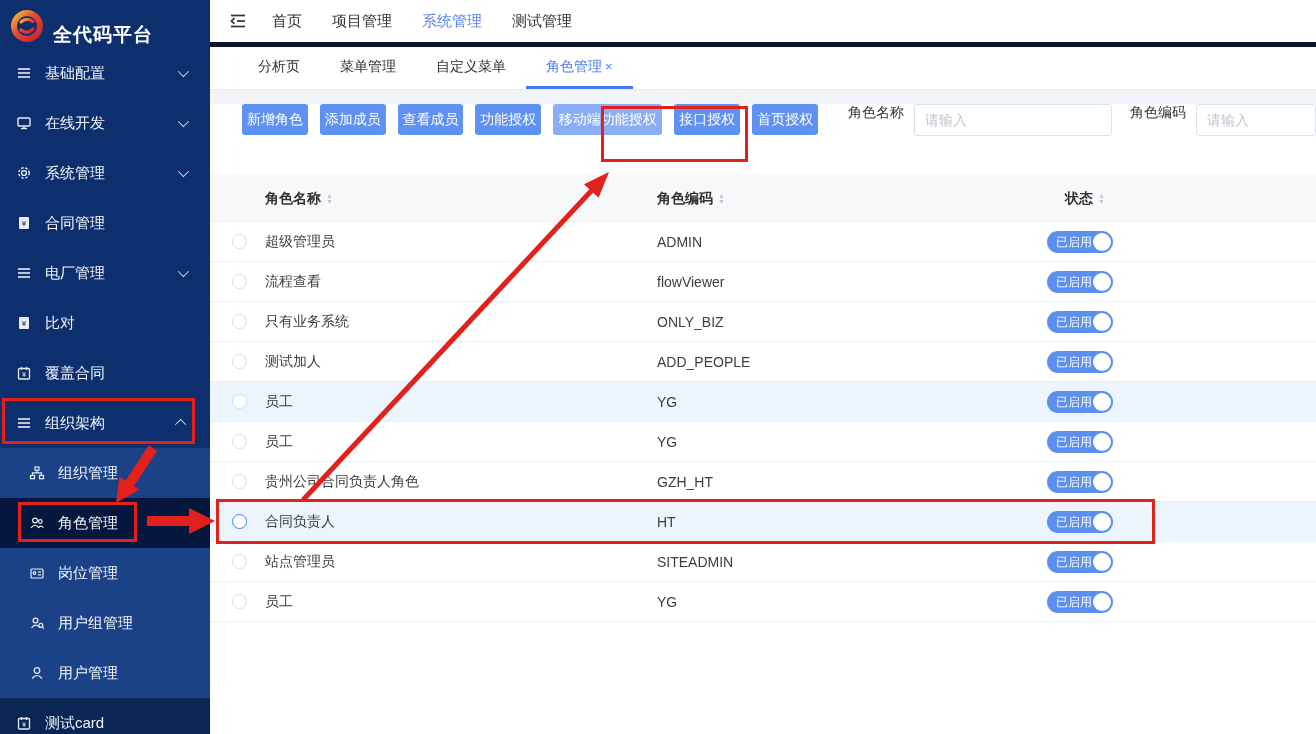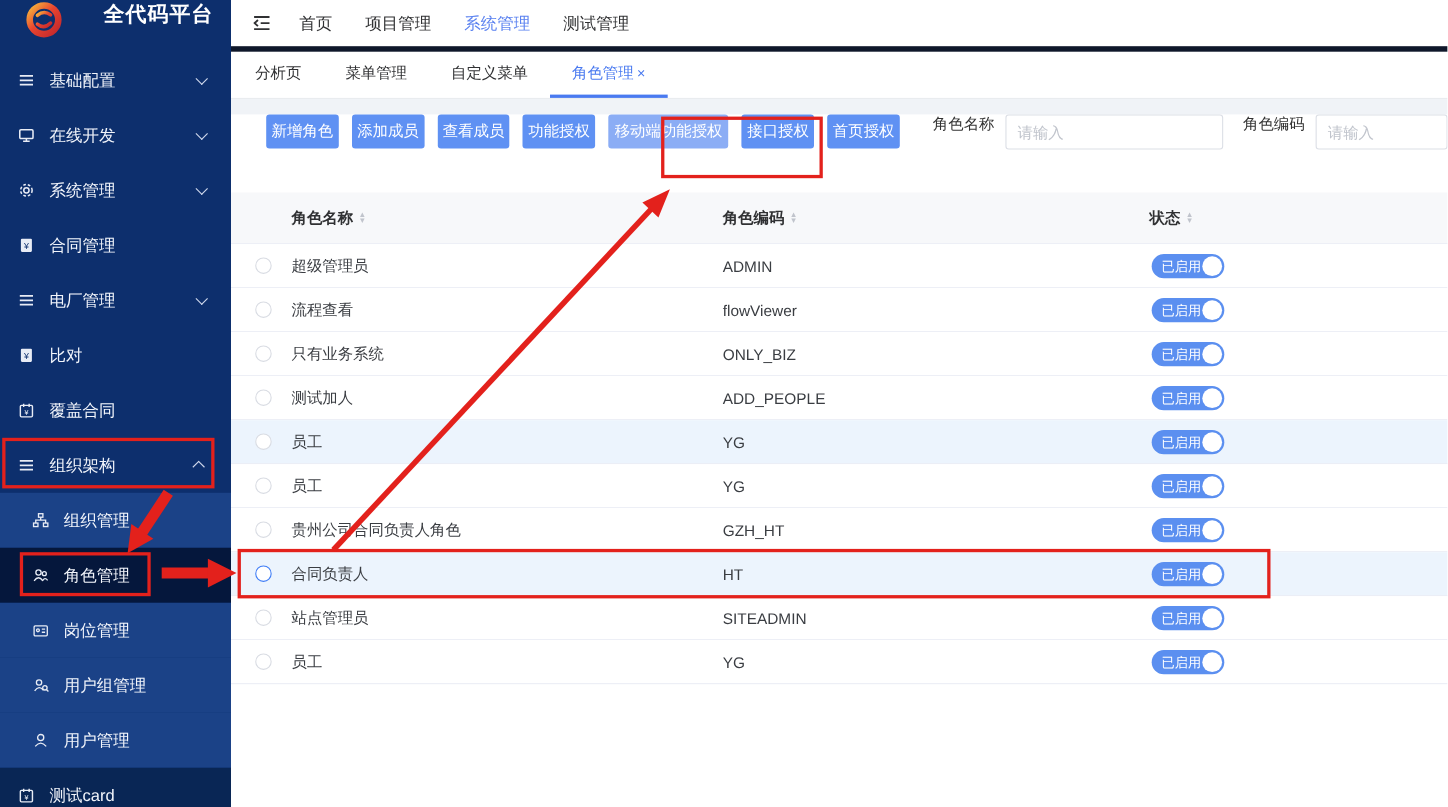--- a/index.html
+++ b/index.html
@@ -1,55 +1,55 @@
 <!DOCTYPE html>
 <html><head>
 <meta charset="utf-8">
 <style>
   * { box-sizing: border-box; margin: 0; padding: 0; }
   html,body { width:1316px; height:734px; overflow:hidden; font-family:"Liberation Sans",sans-serif; background:#fff; position:relative; }
 
   
   .sidebar { position:absolute; left:0; top:0; width:210px; height:734px; background:#0d2f6d; color:#fff; z-index:2; }
-  .logo-row { display:flex; align-items:flex-start; height:48px; padding-left:22px;gap:28px; }
+  .logo-row { display:flex; align-items:flex-end; height:48px; padding-left:9px; }
   .logo-title { font-size:19px; font-weight:bold; color:#fff; margin-left:8px; letter-spacing:1px; }
   .menu-item { height:50px; display:flex; align-items:center; padding-left:15px; font-size:15px; color:#f2f5fb; cursor:pointer; }
   .menu-item .mi-icon { width:18px; height:18px; margin-right:12px; flex:0 0 18px; display:flex; align-items:center; justify-content:center; }
   .menu-item.sub { padding-left:28px; background:#1b4287; }
   .menu-item.sub-active { background:#05173c; }
   .menu-item.darker { background:#092655; }
   .chev { width:8px; height:8px; border-right:1.6px solid #cfd8ec; border-bottom:1.6px solid #cfd8ec; margin-left:auto; margin-right:24px; }
   .chev.down { transform:rotate(45deg) translateY(-2px); }
   .chev.up { transform:rotate(-135deg) translateY(-2px); }
 
   
   .main { position:absolute; left:210px; top:0; width:1106px; height:734px; background:#fff; }
   .topbar { height:47px; border-bottom:5px solid #0f172a; display:flex; align-items:center; padding-left:18px; }
   .collapse-btn { margin-right:24px; display:flex; align-items:center; cursor:pointer; }
   .nav-item { font-size:15px; color:#303133; margin-right:30px; cursor:pointer; }
   .nav-item.active { color:#5b82f0; }
-  .tabbar { height:43px; display:flex; align-items:stretch; border-bottom:1px solid #e9ecef; padding-left:2px; }
+  .tabbar { height:43px; display:flex; align-items:stretch; border-bottom:1px solid #e9ecef; padding-left:28px; }
   .tab { padding:0 20px; display:flex; align-items:center; font-size:14px; color:#303133; cursor:pointer; border-bottom:2px solid transparent; }
   .tab.active { color:#4a7af0; border-bottom:3px solid #4a7af0; }
   .tab-close { margin-left:3px; font-size:13px; color:#4a7af0; }
   .gray-strip { height:14px; background:#f0f3f7; }
 
   .toolbar { height:66px; display:flex; align-items:flex-start; padding-left:32px; }
   .btn { height:31px; width:80px; background:#5f91f3; color:#fff; font-size:14px; border:none; border-radius:3px; margin-right:12px; cursor:pointer; display:flex; align-items:center; justify-content:center; white-space:nowrap; }
   .btn.wide { width:133px; }
   .btn.light { background:#8badf5; }
   .search-label { font-size:14px; color:#333; margin:0 10px 0 18px; white-space:nowrap; }
   .search-input { width:198px; height:32px; border:1px solid #dcdfe6; border-radius:3px; padding:0 10px; font-size:14px; color:#333; outline:none; }
   .search-input.short { width:120px; }
   .search-input::placeholder { color:#c0c4cc; }
 
   .thead { height:47px; background:#f7f8fa; margin-top:5px; position:relative; border-bottom:1px solid #ebeef5; }
   .th { position:absolute; top:0; height:47px; display:flex; align-items:center; font-size:14px; font-weight:bold; color:#303133; cursor:pointer; }
   .sorter { display:inline-flex; flex-direction:column; margin-left:5px; font-size:7px; color:#c0c4cc; line-height:6px; }
-  .pos-name { left:55px; } .pos-code { left:447px; } .pos-status { left:835px; }
+  .pos-name { left:55px; } .pos-code { left:447px; } .pos-status { left:855px; }
 
   .trow { height:40px; position:relative; border-bottom:1px solid #ebeef5; background:#fff; cursor:pointer; }
   .trow.hl { background:#ecf4fd; }
   .cell { position:absolute; top:0; height:40px; display:flex; align-items:center; font-size:14px; color:#3a3d42; }
   .radio { position:absolute; left:22px; top:12px; width:15px; height:15px; border:1px solid #d9dce3; border-radius:50%; background:#fff; }
   .radio.sel { border-color:#3f7df6; }
   .radio.sel .dot { width:7px; height:7px; background:#3f7df6; border-radius:50%; margin:3px; }
   .switch { position:absolute; left:837px; top:9px; width:66px; height:22px; background:#5b8ff0; border-radius:11px; color:#fff; font-size:12px; line-height:22px; padding-left:9px; cursor:pointer; }
   .knob { position:absolute; right:2px; top:2px; width:18px; height:18px; background:#fff; border-radius:50%; }
 

